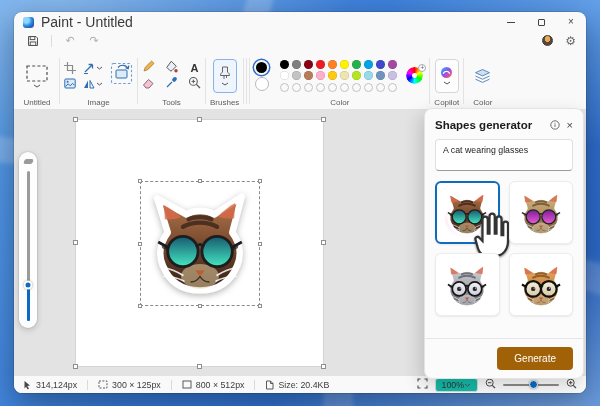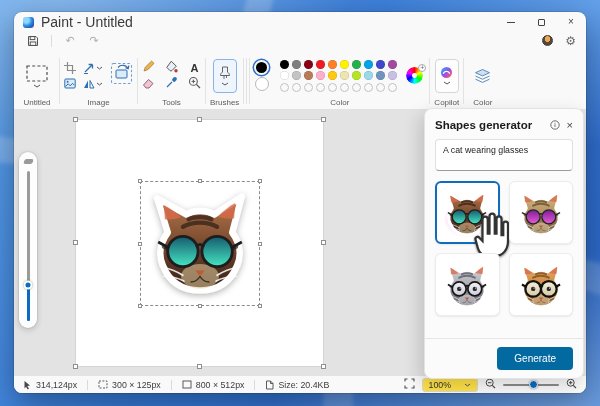--- a/index.html
+++ b/index.html
@@ -96,30 +96,30 @@
   .p-close{font-size:11px;color:#454545;line-height:10px;}
   .prompt{margin:0 10px;height:32px;background:#fff;border:1px solid #e0e0e0;border-bottom-color:#9b9b9b;border-radius:4px;
     font-size:8.8px;color:#1b1b1b;padding:5px 7px;line-height:10px;}
   .results{margin:10px 10px 0;display:grid;grid-template-columns:1fr 1fr;gap:9px;}
   .tile{position:relative;height:63px;background:#fff;border:1px solid #ececec;border-radius:6px;
     box-shadow:0 1px 2px rgba(0,0,0,.08);display:flex;align-items:center;justify-content:center;}
   .tile.selected{border:2px solid #0f6cbd;}
   .tile svg{width:52px;height:50px;}
   .cursor-overlay{position:absolute;left:54%;top:48%;width:15px;height:17px;filter:drop-shadow(0 1px 1px rgba(0,0,0,.5));}
   .panel-foot{margin-top:auto;border-top:1px solid #e6e6e6;padding:8px 10px;display:flex;justify-content:flex-end;}
-  .gen-btn{background:#0369a1;color:#fff;font-size:10px;border:none;border-radius:4px;padding:6px 17px;
+  .gen-btn{background:#a16207;color:#fff;font-size:10px;border:none;border-radius:4px;padding:6px 17px;
     font-family:inherit;}
 
   
   .statusbar{height:18px;flex:none;background:#f9f9f9;border-top:1px solid #e2e2e2;display:flex;align-items:center;
     padding:0 9px;font-size:8.8px;color:#3c3c3c;gap:5px;}
   .st-item{display:flex;align-items:center;gap:4px;white-space:nowrap;text-align:center;}
   .st-sep{width:1px;height:10px;background:#dadada;margin:0 5px;}
   .st-right{margin-left:auto;display:flex;align-items:center;gap:7px;}
-  .zoomdrop{display:flex;align-items:center;gap:13px;border:1px solid #d8d8d8;background:#fde047;border-radius:3px;
+  .zoomdrop{display:flex;align-items:center;gap:0;border:1px solid #d8d8d8;background:#14b8a6;border-radius:3px;
     padding:1px 6px;font-size:8.8px;color:#333;}
   .hslider{position:relative;width:56px;height:10px;}
   .htrack{position:absolute;left:0;right:0;top:4.5px;height:2px;background:#8b8b8b;border-radius:1px;}
   .hthumb{position:absolute;left:46%;top:0;width:9px;height:9px;border-radius:50%;background:#0b6bc2;border:1.5px solid #fff;
     box-shadow:0 0 2px rgba(0,0,0,.4);}
 </style>
 </head>
 <body>
 
 <div class="swoosh sw1"></div>

